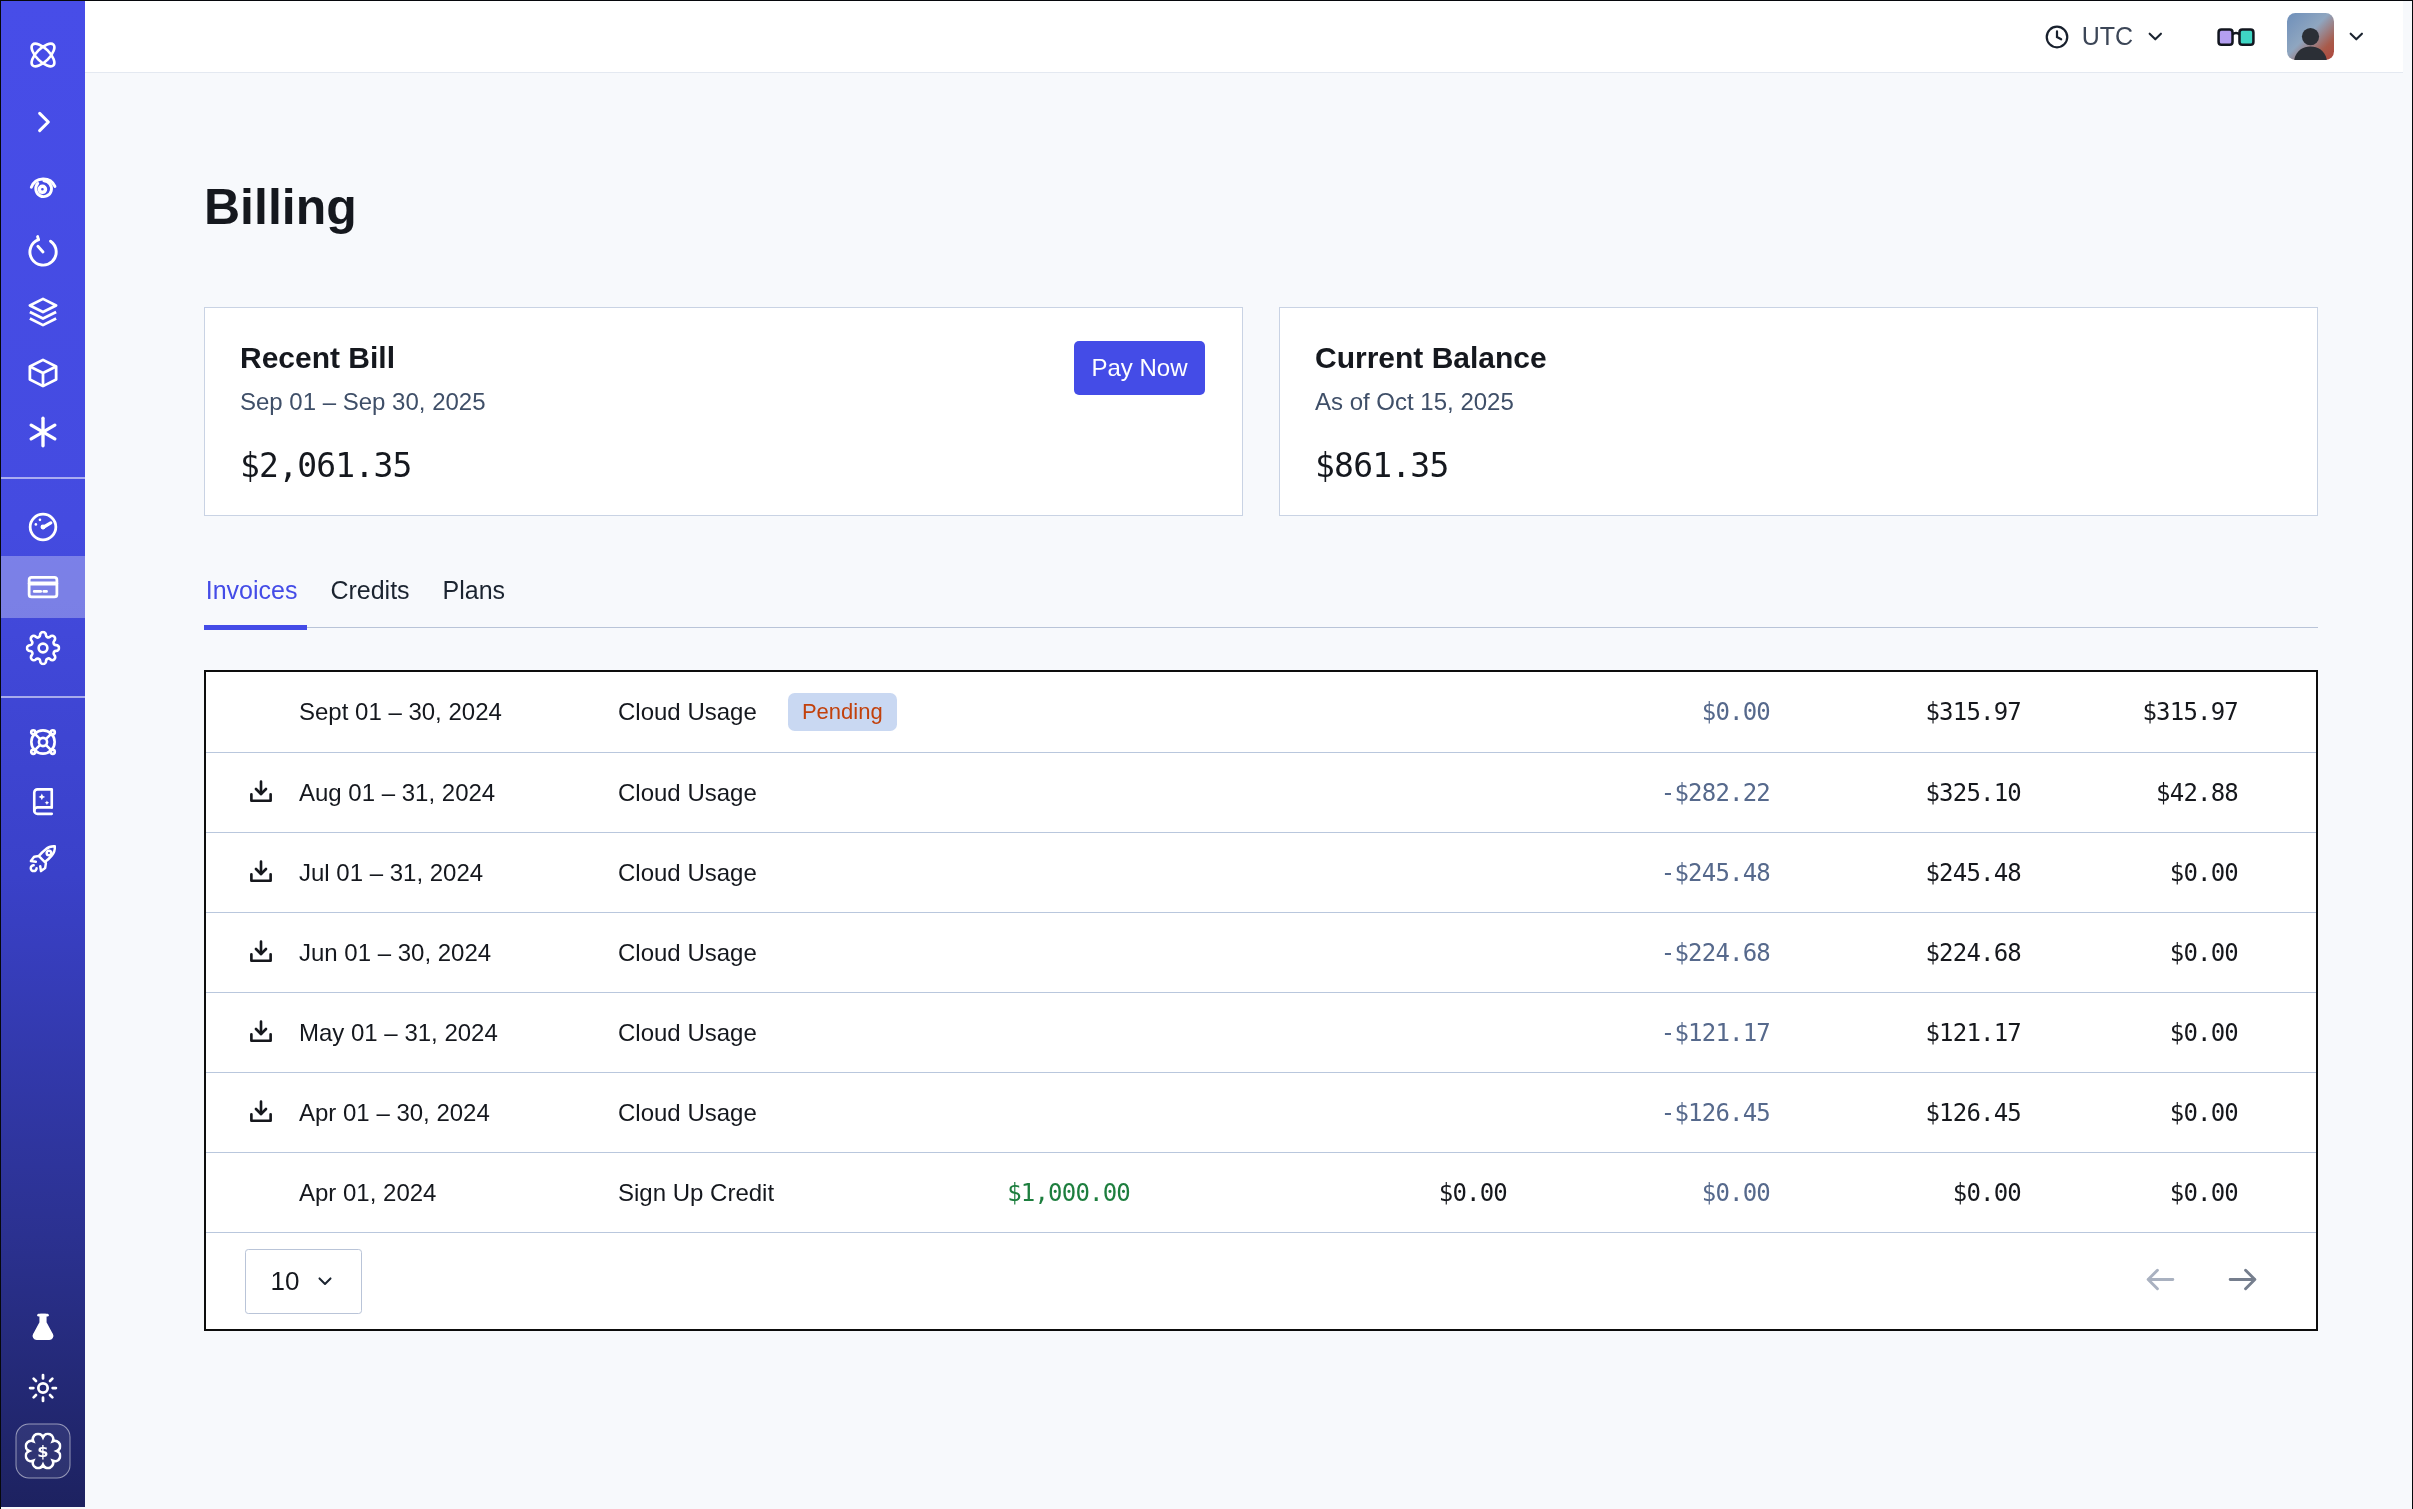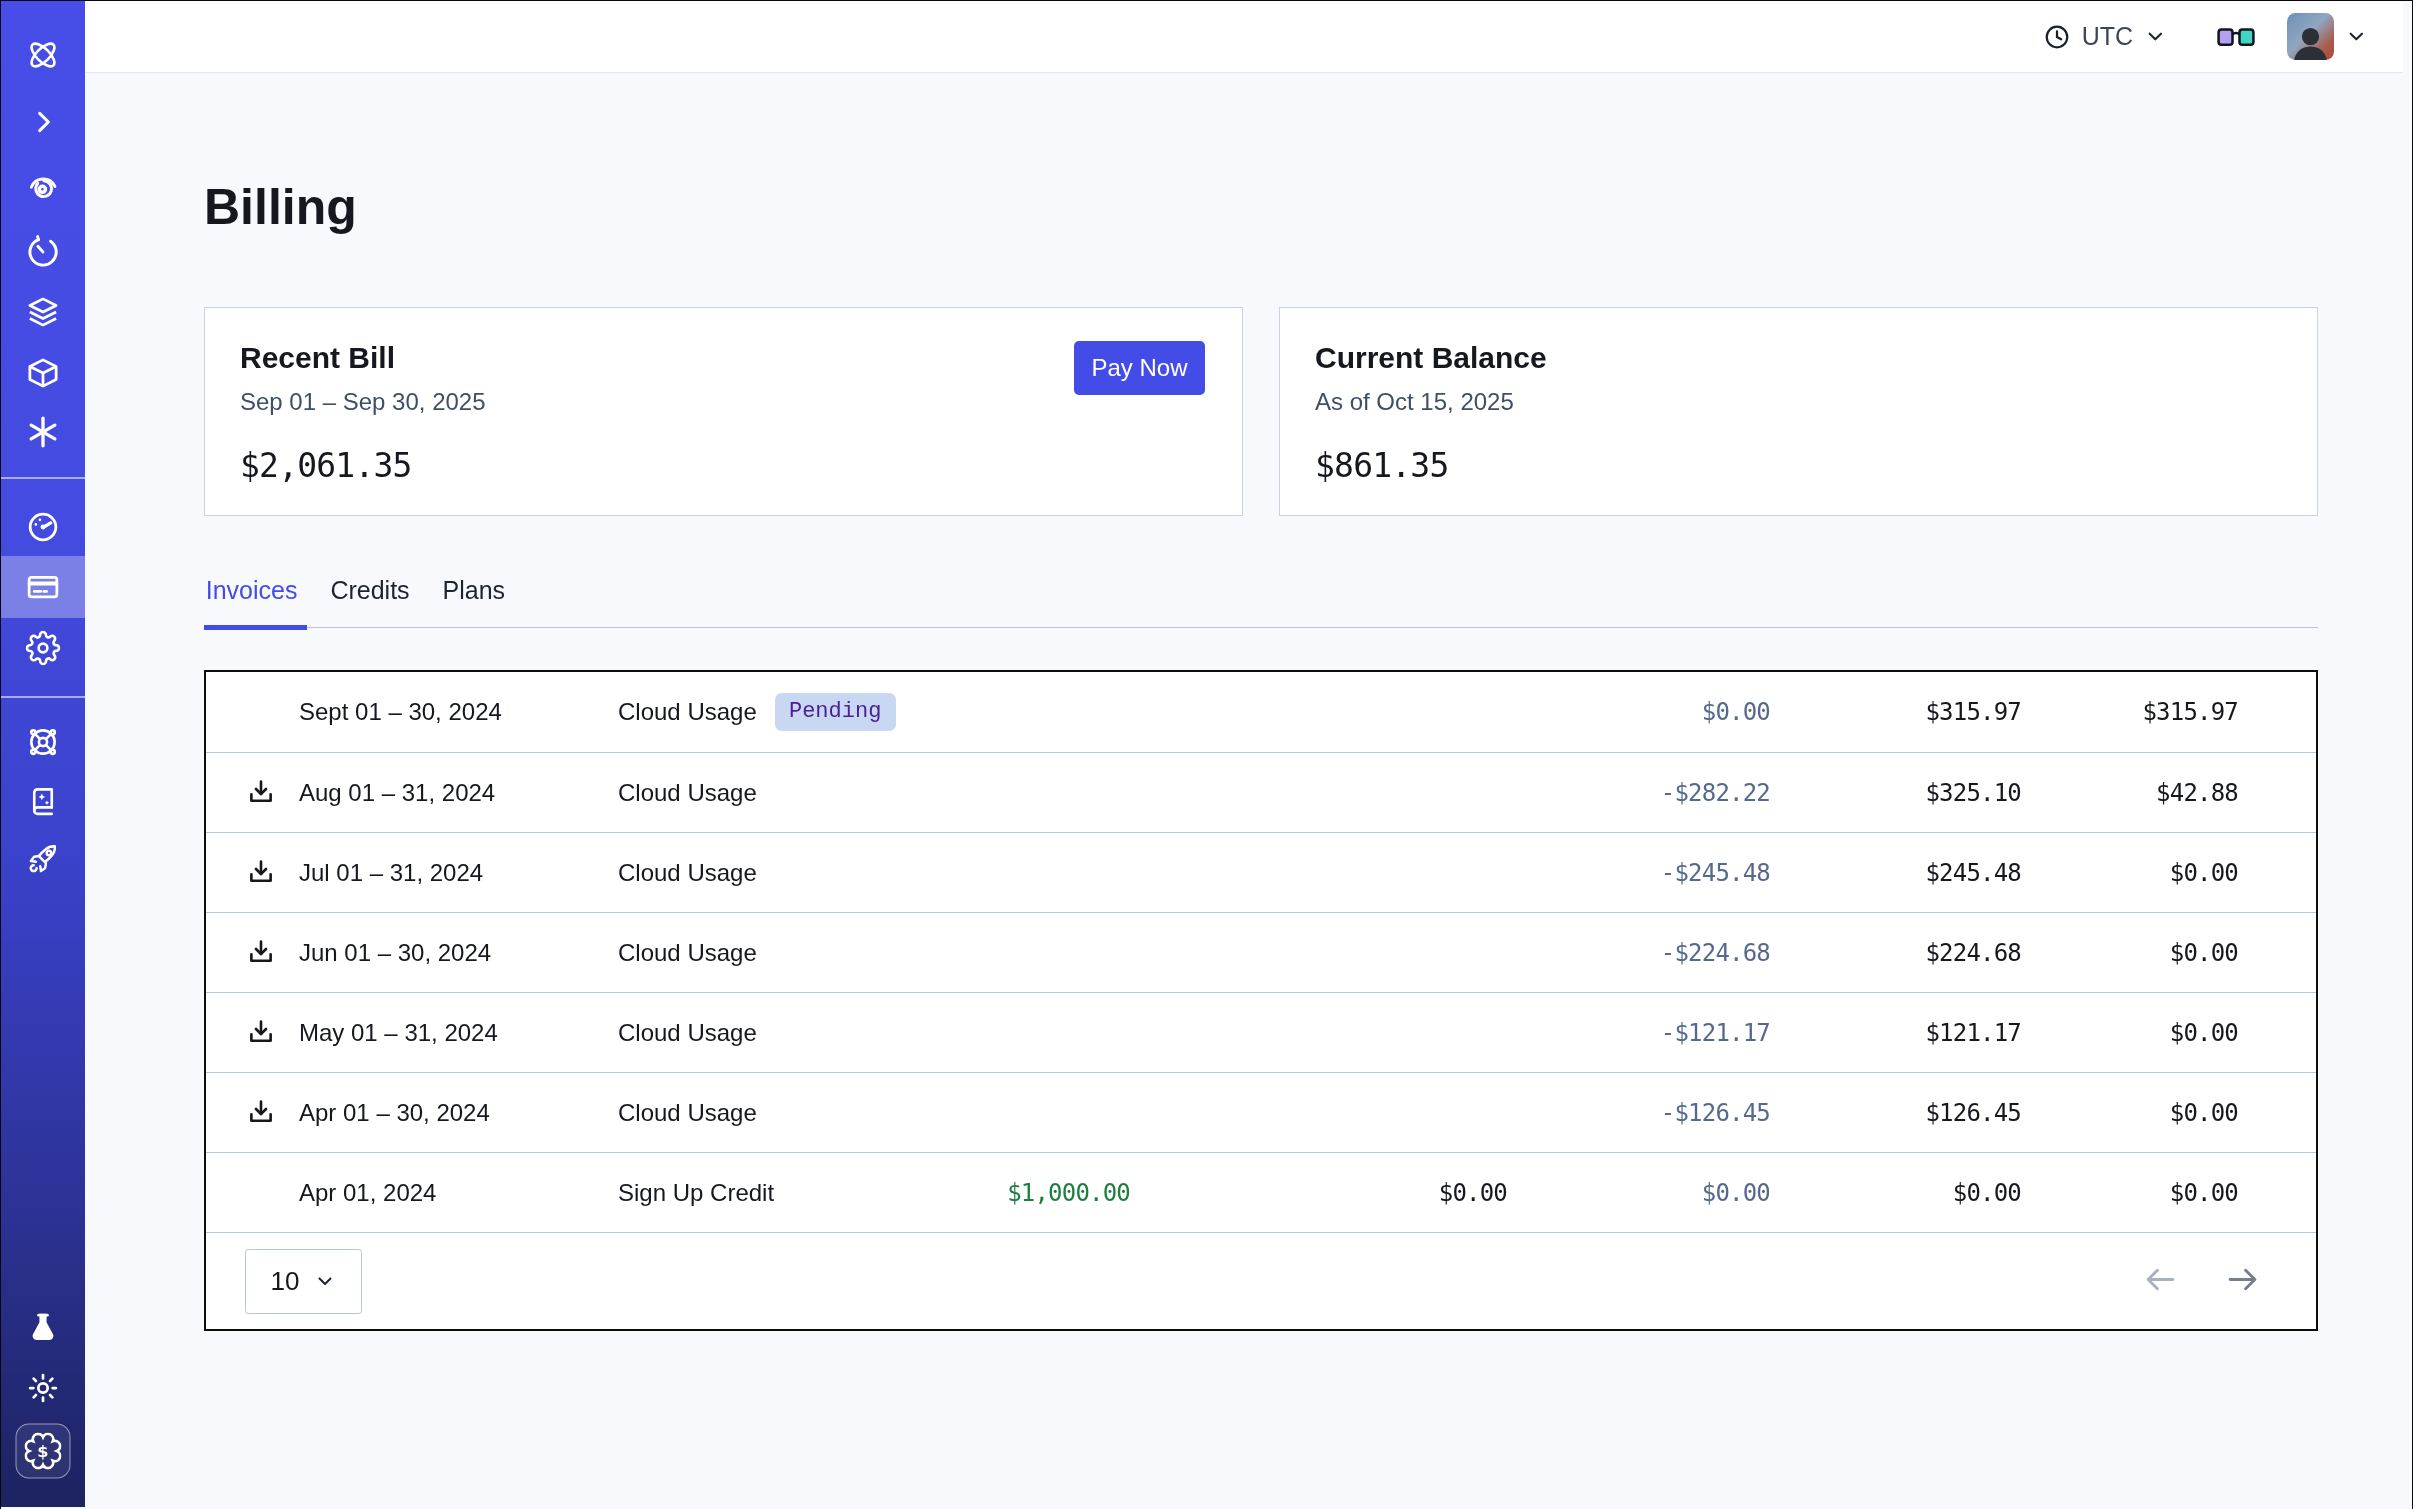--- a/index.html
+++ b/index.html
@@ -71,22 +71,22 @@
   .col-granted { width:236px; text-align:right; padding-right:32px; }
   .col-purchase{ width:378px; text-align:right; padding-right:33px; }
   .col-usage   { width:263px; text-align:right; padding-right:33px; }
   .col-subtotal{ width:251px; text-align:right; padding-right:33px; }
   .col-balance { width:261px; text-align:right; padding-right:77px; }
   .dl-slot { width:32px; height:32px; flex:none; display:flex; align-items:center; justify-content:center; color:#16181d; }
   .mono { font-family:"DejaVu Sans Mono", monospace; letter-spacing:-0.8px; color:#16181d; }
   .usage-val   { color:#56698c; }
   .granted-val { color:#1d7e3e; }
   .badge {
-    margin-left:18px; background:#c9d8f2; color:#4c1d95; font-size:22px;
-    padding:5.9px 14.2px 6.7px; border-radius:6.7px; white-space:nowrap;font-family:Liberation Mono, monospace;
+    margin-left:31px; background:#c9d8f2; color:#c2410c; font-size:22px;
+    padding:5.9px 14.2px 6.7px; border-radius:6.7px; white-space:nowrap;
   }
   .tfoot { display:flex; align-items:center; justify-content:space-between; height:97px; border-top:1.7px solid #b9c7dd; padding:0 55px 0 39px; }
   .pagesize {
     width:117px; height:65px; border:1.7px solid #b9c4d8; border-radius:3.3px; background:#fff;
     display:flex; align-items:center; justify-content:center; gap:15px; font-size:26px; color:#15181e; cursor:pointer;
   }
   .arrows { display:flex; align-items:center; gap:45px; }
   .arrow-prev { color:#a9b1c0; }
   .arrow-next { color:#757e8d; }
 </style>

